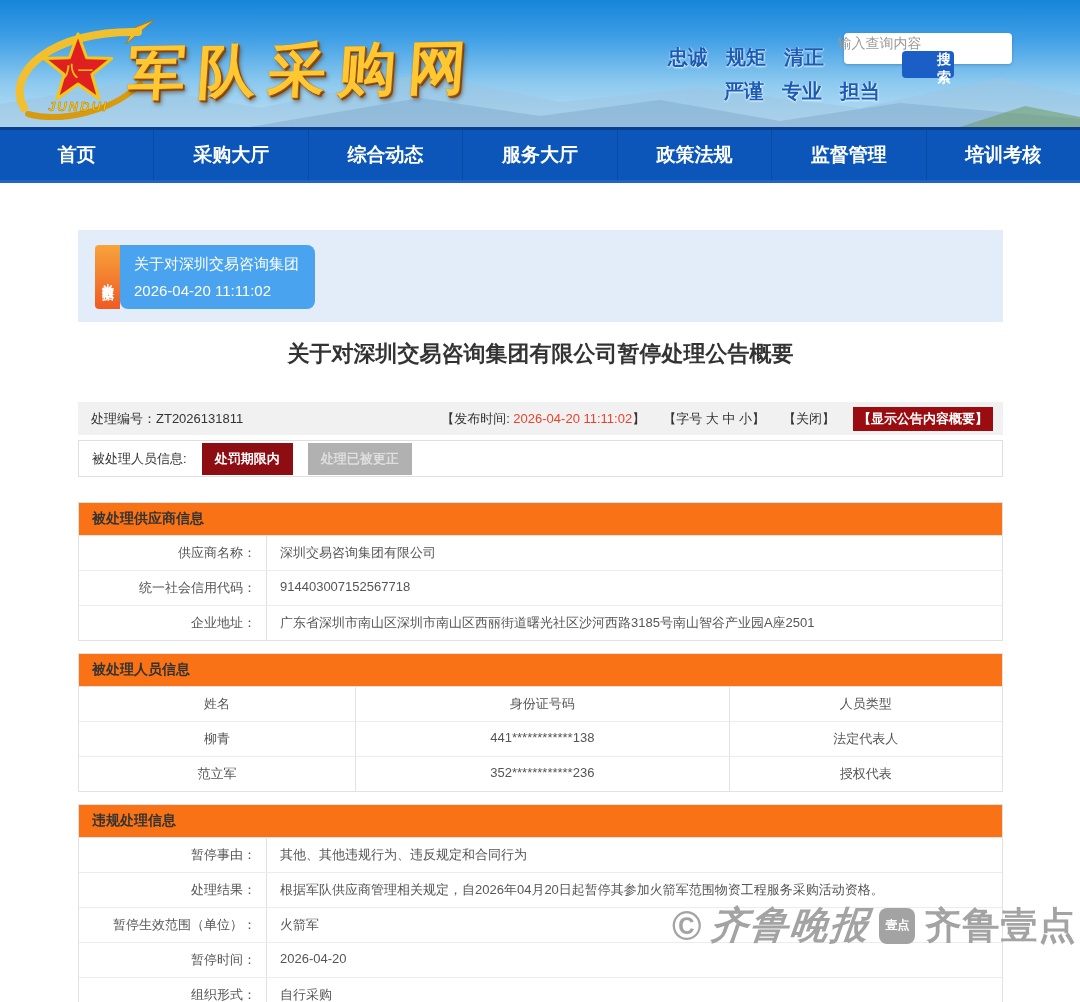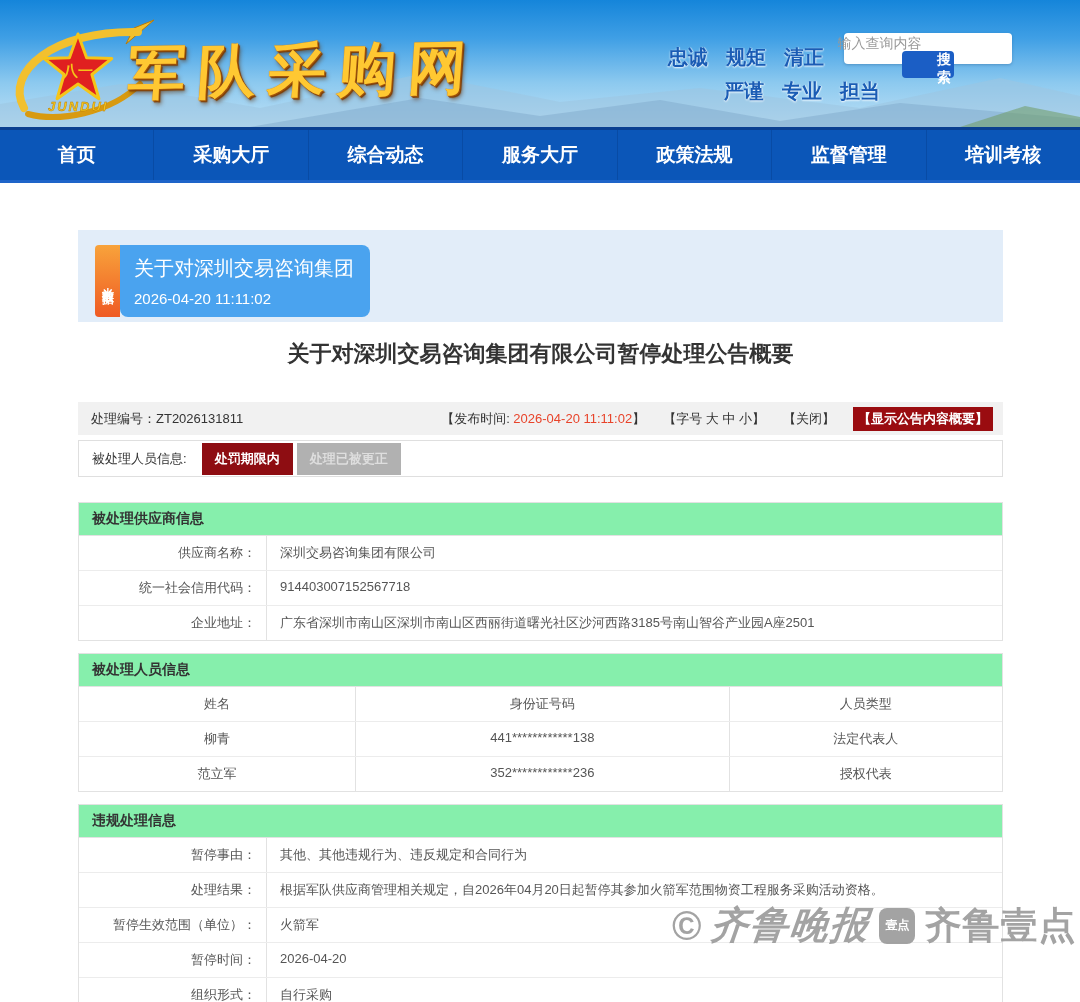--- a/index.html
+++ b/index.html
@@ -86,21 +86,21 @@
     color: #fff; font-size: 12px; font-weight: bold;
     display: flex; align-items: center; justify-content: center;
     writing-mode: vertical-lr; text-orientation: upright;
     letter-spacing: 2px; padding: 4px 0;
   }
   .cd-box {
     background: #4aa3ef; border-radius: 0 8px 8px 8px;
     color: #fff; padding: 10px 16px 10px 14px; min-width: 166px;
     cursor: pointer;
   }
-  .cd-title { font-size: 20px; margin-bottom: 8px; white-space: nowrap; text-align: center; }
+  .cd-title { font-size: 15px; margin-bottom: 8px; white-space: nowrap; text-align: center; }
   .cd-time { font-size: 15px; }
 
   .page-title {
     margin-top: 17px; text-align: center;
     font-size: 22px; font-weight: bold; color: #333;
   }
 
   .info-bar {
     margin-top: 33px; height: 33px; background: #f1f1f1;
     display: flex; align-items: center; justify-content: space-between;
@@ -118,26 +118,26 @@
     margin-top: 5px; height: 37px;
     border: 1px solid #dfdfdf; background: #fff;
     display: flex; align-items: center; padding-left: 13px;
     font-size: 13px; color: #333;
   }
   .status-btn {
     border: none; cursor: pointer; font-family: inherit;
     font-size: 13px; font-weight: bold; padding: 7px 13px;
   }
   .status-active { margin-left: 15px; background: #8e0d12; color: #fff; }
-  .status-inactive { margin-left: 4px; background: #b1b1b1; color: #dedede; }
+  .status-inactive { margin-left: 15px; background: #b1b1b1; color: #dedede; }
 
   .section { margin-top: 25px; border: 1px solid #e2e2e2; background: #fff; }
   .section + .section { margin-top: 12px; }
   .section-header {
-    background: #86efac; border-bottom: 1px solid #e2e2e2;
+    background: #f97316; border-bottom: 1px solid #e2e2e2;
     padding: 7px 13px; font-size: 14px; font-weight: bold; color: #333;
   }
   .kv-row { display: flex; font-size: 13px; color: #555; }
   .kv-row + .kv-row { border-top: 1px solid #ececec; }
   .kv-label {
     width: 188px; flex: none; text-align: right;
     padding: 8px 10px 8px 4px; border-right: 1px solid #e2e2e2; color: #555;
   }
   .kv-value { flex: 1; padding: 8px 8px 8px 13px; color: #555; }
 

